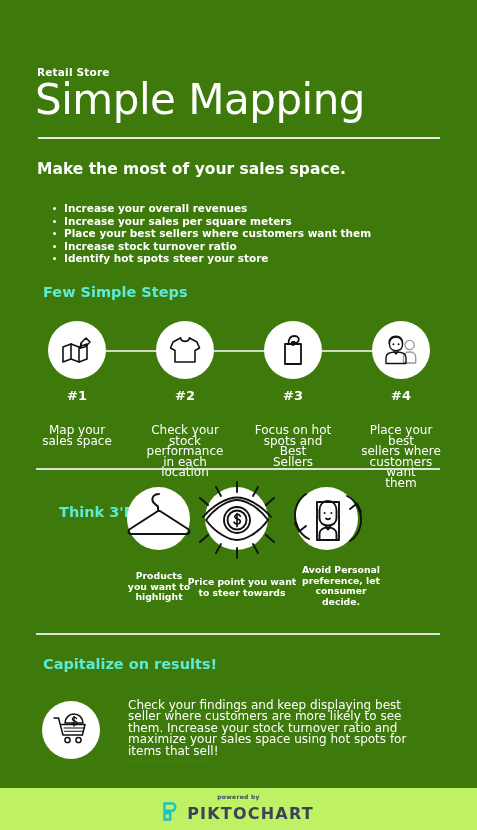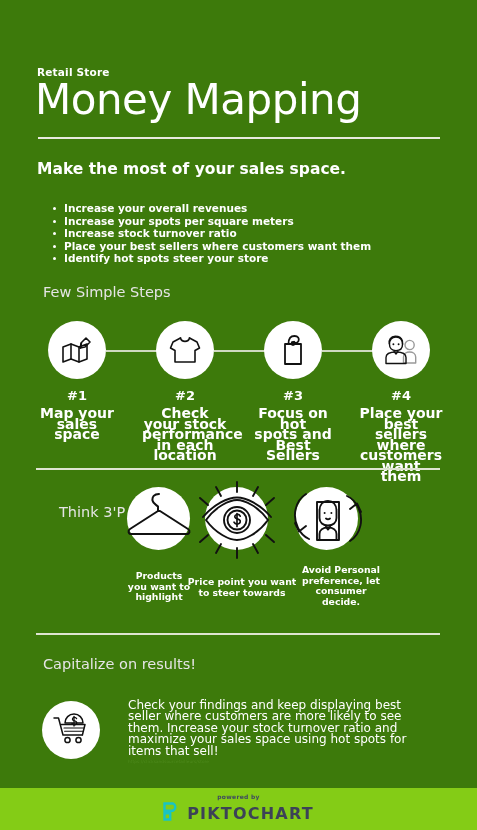--- a/index.html
+++ b/index.html
@@ -84,22 +84,22 @@
     width: 3px;
     height: 3px;
     border-radius: 50%;
     background: #ffffff;
   }
 
   
   .sec-title {
     position: absolute;
     font-size: 14.5px;
-    font-weight: normal;
-    color: #e5e5e5;
+    font-weight: bold;
+    color: #5eead4;
   }
   #steps-title { left: 43px; top: 284px; }
   #think-title { left: 43px; top: 504px; margin-left: 16px; }
   #capitalize-title { left: 43px; top: 656px; }
 
   
   .divider {
     position: absolute;
     left: 36px;
     width: 404px;
@@ -145,24 +145,24 @@
     position: absolute;
     text-align: center;
     color: #ffffff;
   }
   .step-num {
     font-size: 13px;
     font-weight: bold;
     line-height: 16px;
   }
   .step-text {
-    font-size: 14px;
-    font-weight: bold;
+    font-size: 12px;
+    font-weight: normal;
     line-height: 10.5px;
-    margin-top: 4px;
+    margin-top: 21px;
   }
 
   
   .p-circle {
     position: absolute;
     border-radius: 50%;
     background: #ffffff;
     display: flex;
     align-items: center;
     justify-content: center;
@@ -211,21 +211,21 @@
     letter-spacing: 0.1px;
   }
 
   
   .footer {
     position: absolute;
     left: 0;
     bottom: 0;
     width: 477px;
     height: 42px;
-    background: #84cc16;
+    background: #bef264;
     display: flex;
     flex-direction: column;
     align-items: center;
     justify-content: center;
   }
   .footer-powered {
     font-size: 6px;
     color: #3f4a60;
     letter-spacing: 0.3px;
     margin-bottom: 2px;
@@ -242,29 +242,29 @@
     color: #3c4257;
     letter-spacing: 1.2px;
   }
 </style>
 </head>
 <body>
 
 <div class="canvas">
 
   <div class="kicker">Retail Store</div>
-  <div class="main-title">Money Mapping</div>
+  <div class="main-title">Simple Mapping</div>
   <div class="title-rule"></div>
   <div class="subtitle">Make the most of your sales space.</div>
 
   <ul class="bullets" id="bullet-list">
       <li>Increase your overall revenues</li>
-      <li>Increase your spots per square meters</li>
+      <li>Increase your sales per square meters</li>
+      <li>Place your best sellers where customers want them</li>
       <li>Increase stock turnover ratio</li>
-      <li>Place your best sellers where customers want them</li>
       <li>Identify hot spots steer your store</li>
     </ul>
 
   <div class="sec-title" id="steps-title">Few Simple Steps</div>
 
   <div class="steps-row">
     <div class="connector" style="left:106px; width:52px;"></div>
     <div class="connector" style="left:214px; width:52px;"></div>
     <div class="connector" style="left:322px; width:52px;"></div>
 

